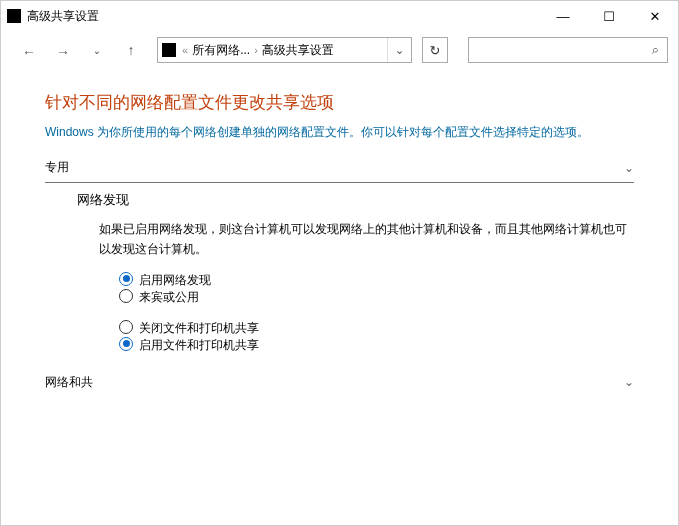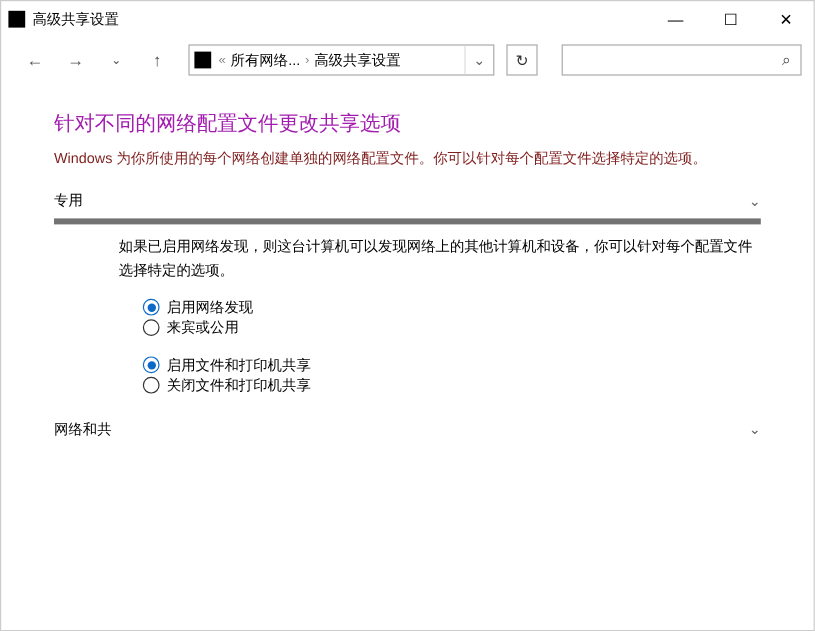--- a/index.html
+++ b/index.html
@@ -85,53 +85,53 @@
     color:#888;
     position: relative;
   }
   .searchbox .search-icon {
     position: absolute; right: 8px; font-size: 13px; color:#555;
   }
   .content {
     padding: 18px 44px 0 44px;
   }
   .heading {
-    color: #a21caf;
+    color: #c2410c;
     font-size: 17px;
     font-weight: 400;
     margin-bottom: 10px;
   }
   .desc {
     font-size: 12px;
-    color: #7f1d1d;
+    color: #0369a1;
     margin-bottom: 12px;
   }
   .profile-row {
     display: flex;
     align-items: center;
     justify-content: space-between;
-    border-bottom: 5px solid #737373;
+    border-bottom: 1px solid #737373;
     padding: 6px 0;
     margin-bottom: 8px;
   }
   .profile-row .label { font-size: 12px; }
   .chev { color:#666; }
   .section-indent { margin-left: 32px; margin-top: 6px; }
   .subhead {
     font-size: 13px;
     margin: 8px 0 10px 0;
   }
   .para {
     font-size: 12px;
     margin: 6px 0 12px 22px;
     line-height: 1.7;
   }
   .radio-group { margin-left: 42px; }
   .radio-row {
-    display: flex; align-items: center;
+    display: flex; align-items: flex-start;
     margin: 0 0;
     gap: 6px;
   }
   .radio {
     width: 14px; height: 14px;
     border: 1.5px solid #333;
     border-radius: 50%;
     display:flex; align-items:center; justify-content:center;
   }
   .radio.selected { border-color: #0b6ac7; }
@@ -178,42 +178,43 @@
   <div class="heading">针对不同的网络配置文件更改共享选项</div>
   <div class="desc">Windows 为你所使用的每个网络创建单独的网络配置文件。你可以针对每个配置文件选择特定的选项。</div>
 
   <div class="profile-row">
     <span class="label">专用</span>
     <span class="chev">⌄</span>
   </div>
 
 
   <div class="section-indent">
-    <div class="para">如果已启用网络发现，则这台计算机可以发现网络上的其他计算机和设备，你可以针对每个配置文件选择特定的选项。</div>
+    <div class="subhead">网络发现</div>
+    <div class="para">如果已启用网络发现，则这台计算机可以发现网络上的其他计算机和设备，而且其他网络计算机也可以发现这台计算机。</div>
     <div class="radio-group">
       <div class="radio-row">
         <span class="radio selected"></span>
         <span class="radio-label">启用网络发现</span>
       </div>
       <div class="radio-row">
         <span class="radio"></span>
         <span class="radio-label">来宾或公用</span>
       </div>
     </div>
 
     <div class="spacer"></div>
 
     <div class="radio-group">
       <div class="radio-row">
+        <span class="radio"></span>
+        <span class="radio-label">关闭文件和打印机共享</span>
+      </div>
+      <div class="radio-row">
         <span class="radio selected"></span>
         <span class="radio-label">启用文件和打印机共享</span>
-      </div>
-      <div class="radio-row">
-        <span class="radio"></span>
-        <span class="radio-label">关闭文件和打印机共享</span>
       </div>
     </div>
   </div>
 
   <div class="spacer"></div>
 
   <div class="profile-row" style="border-bottom:none">
     <span class="label">网络和共</span>
     <span class="chev">⌄</span>
   </div>

